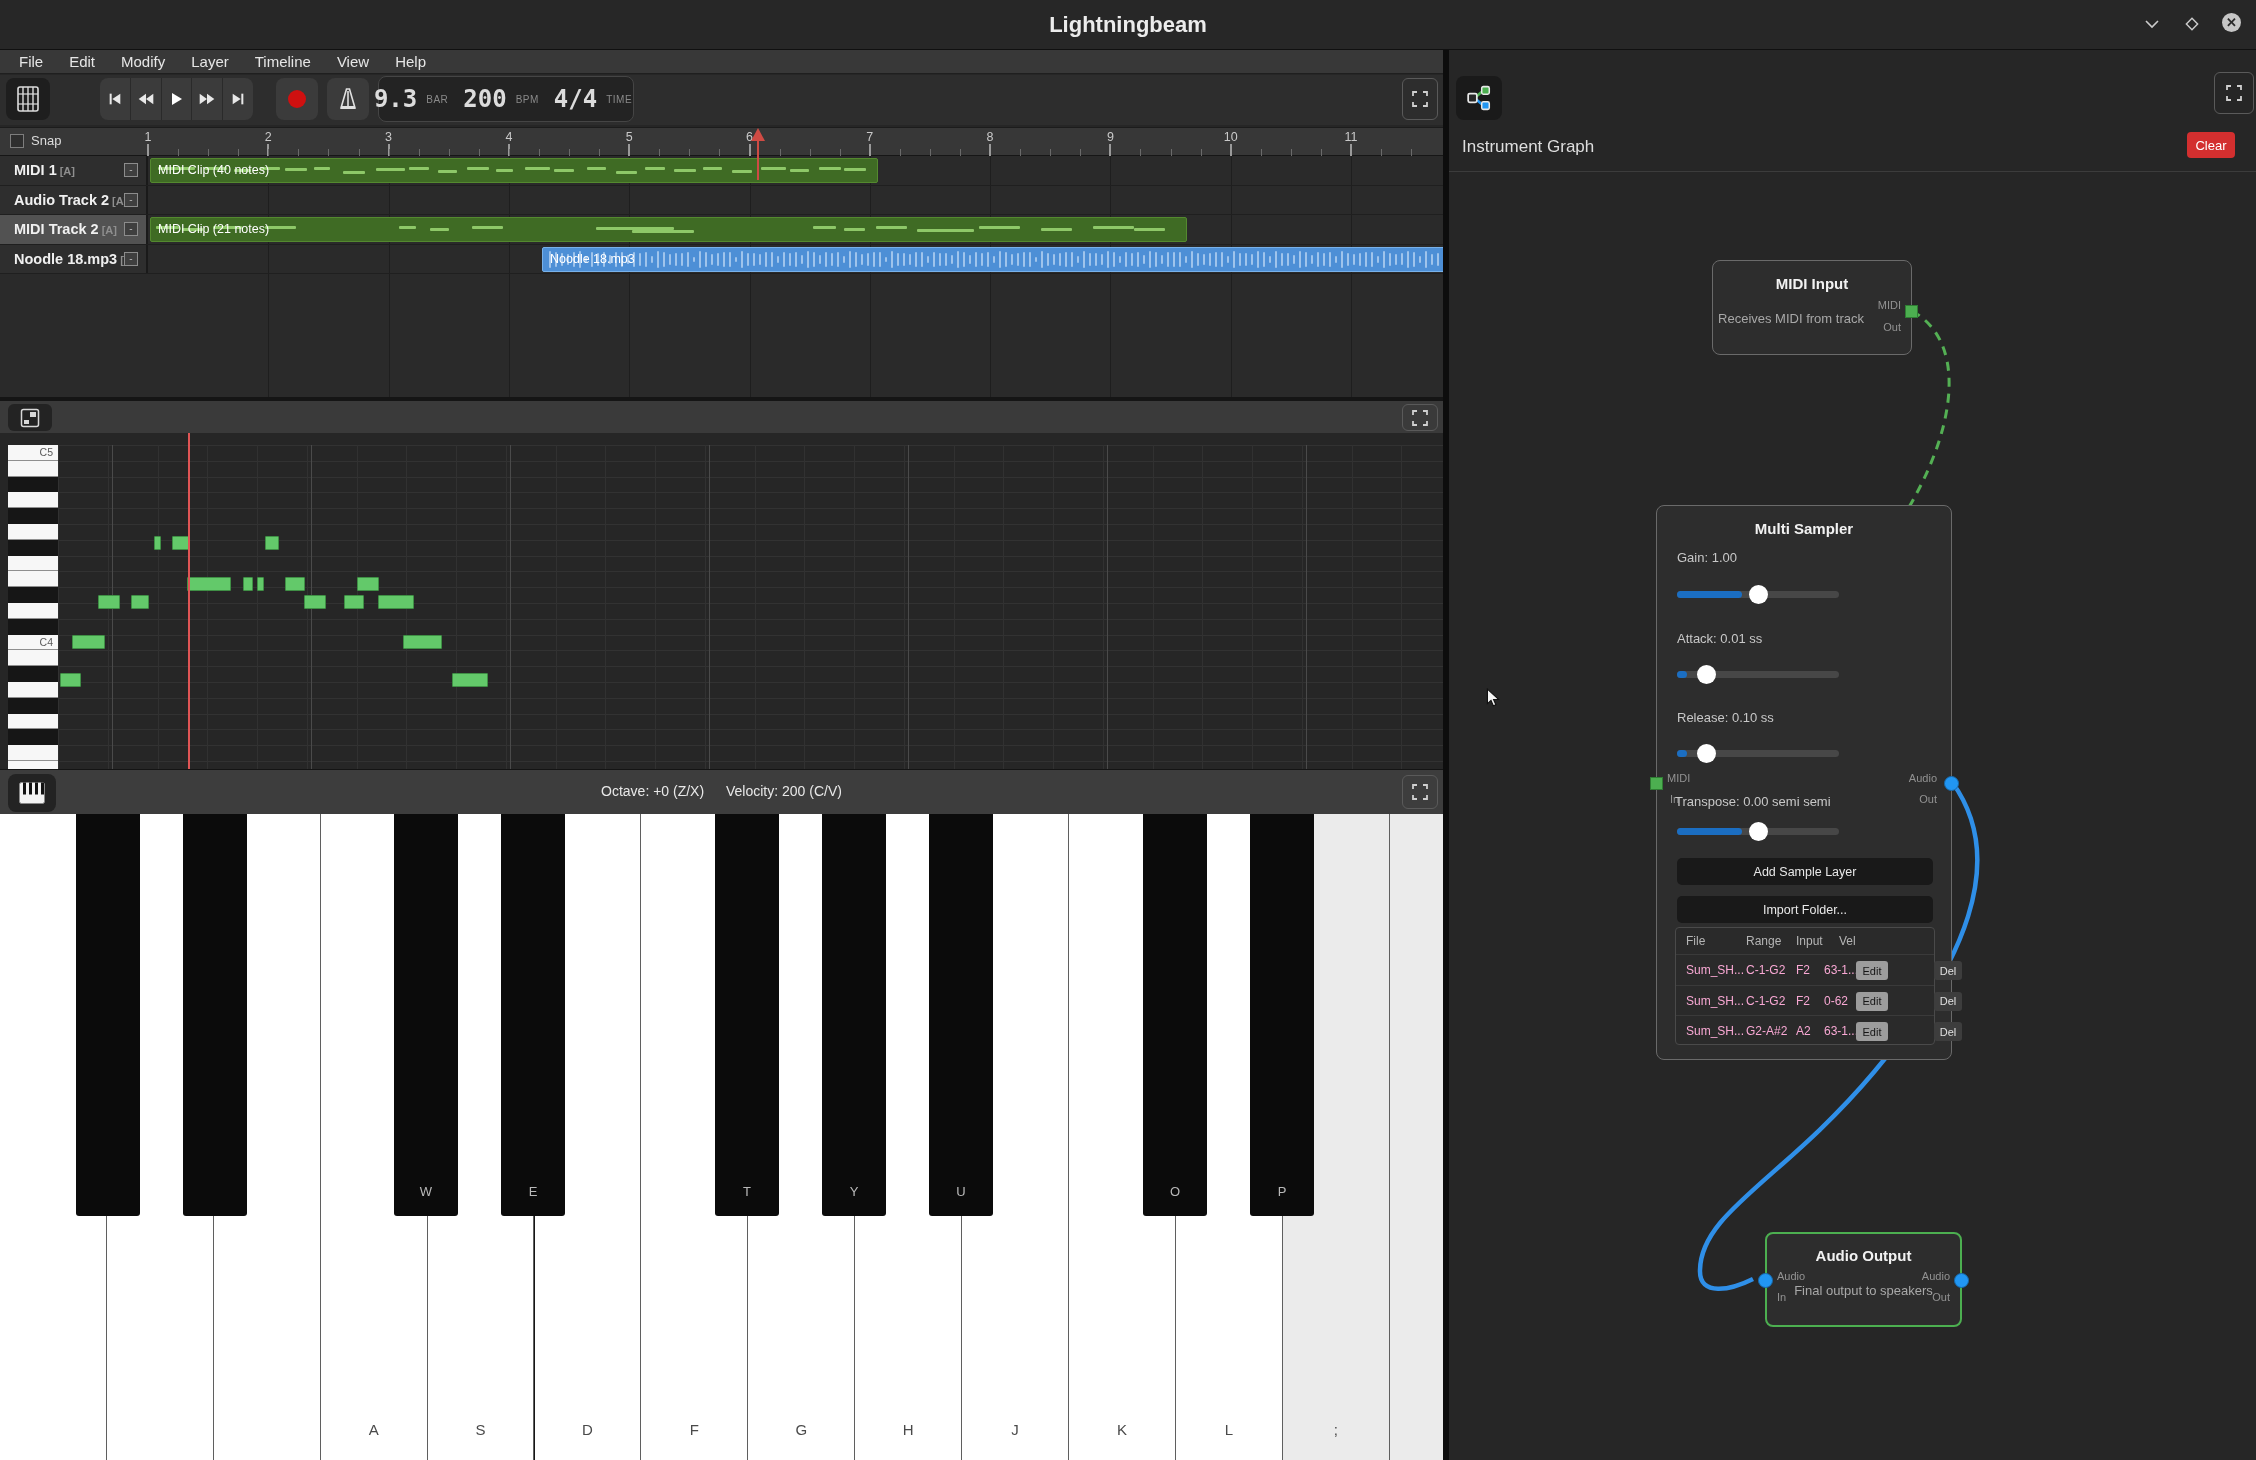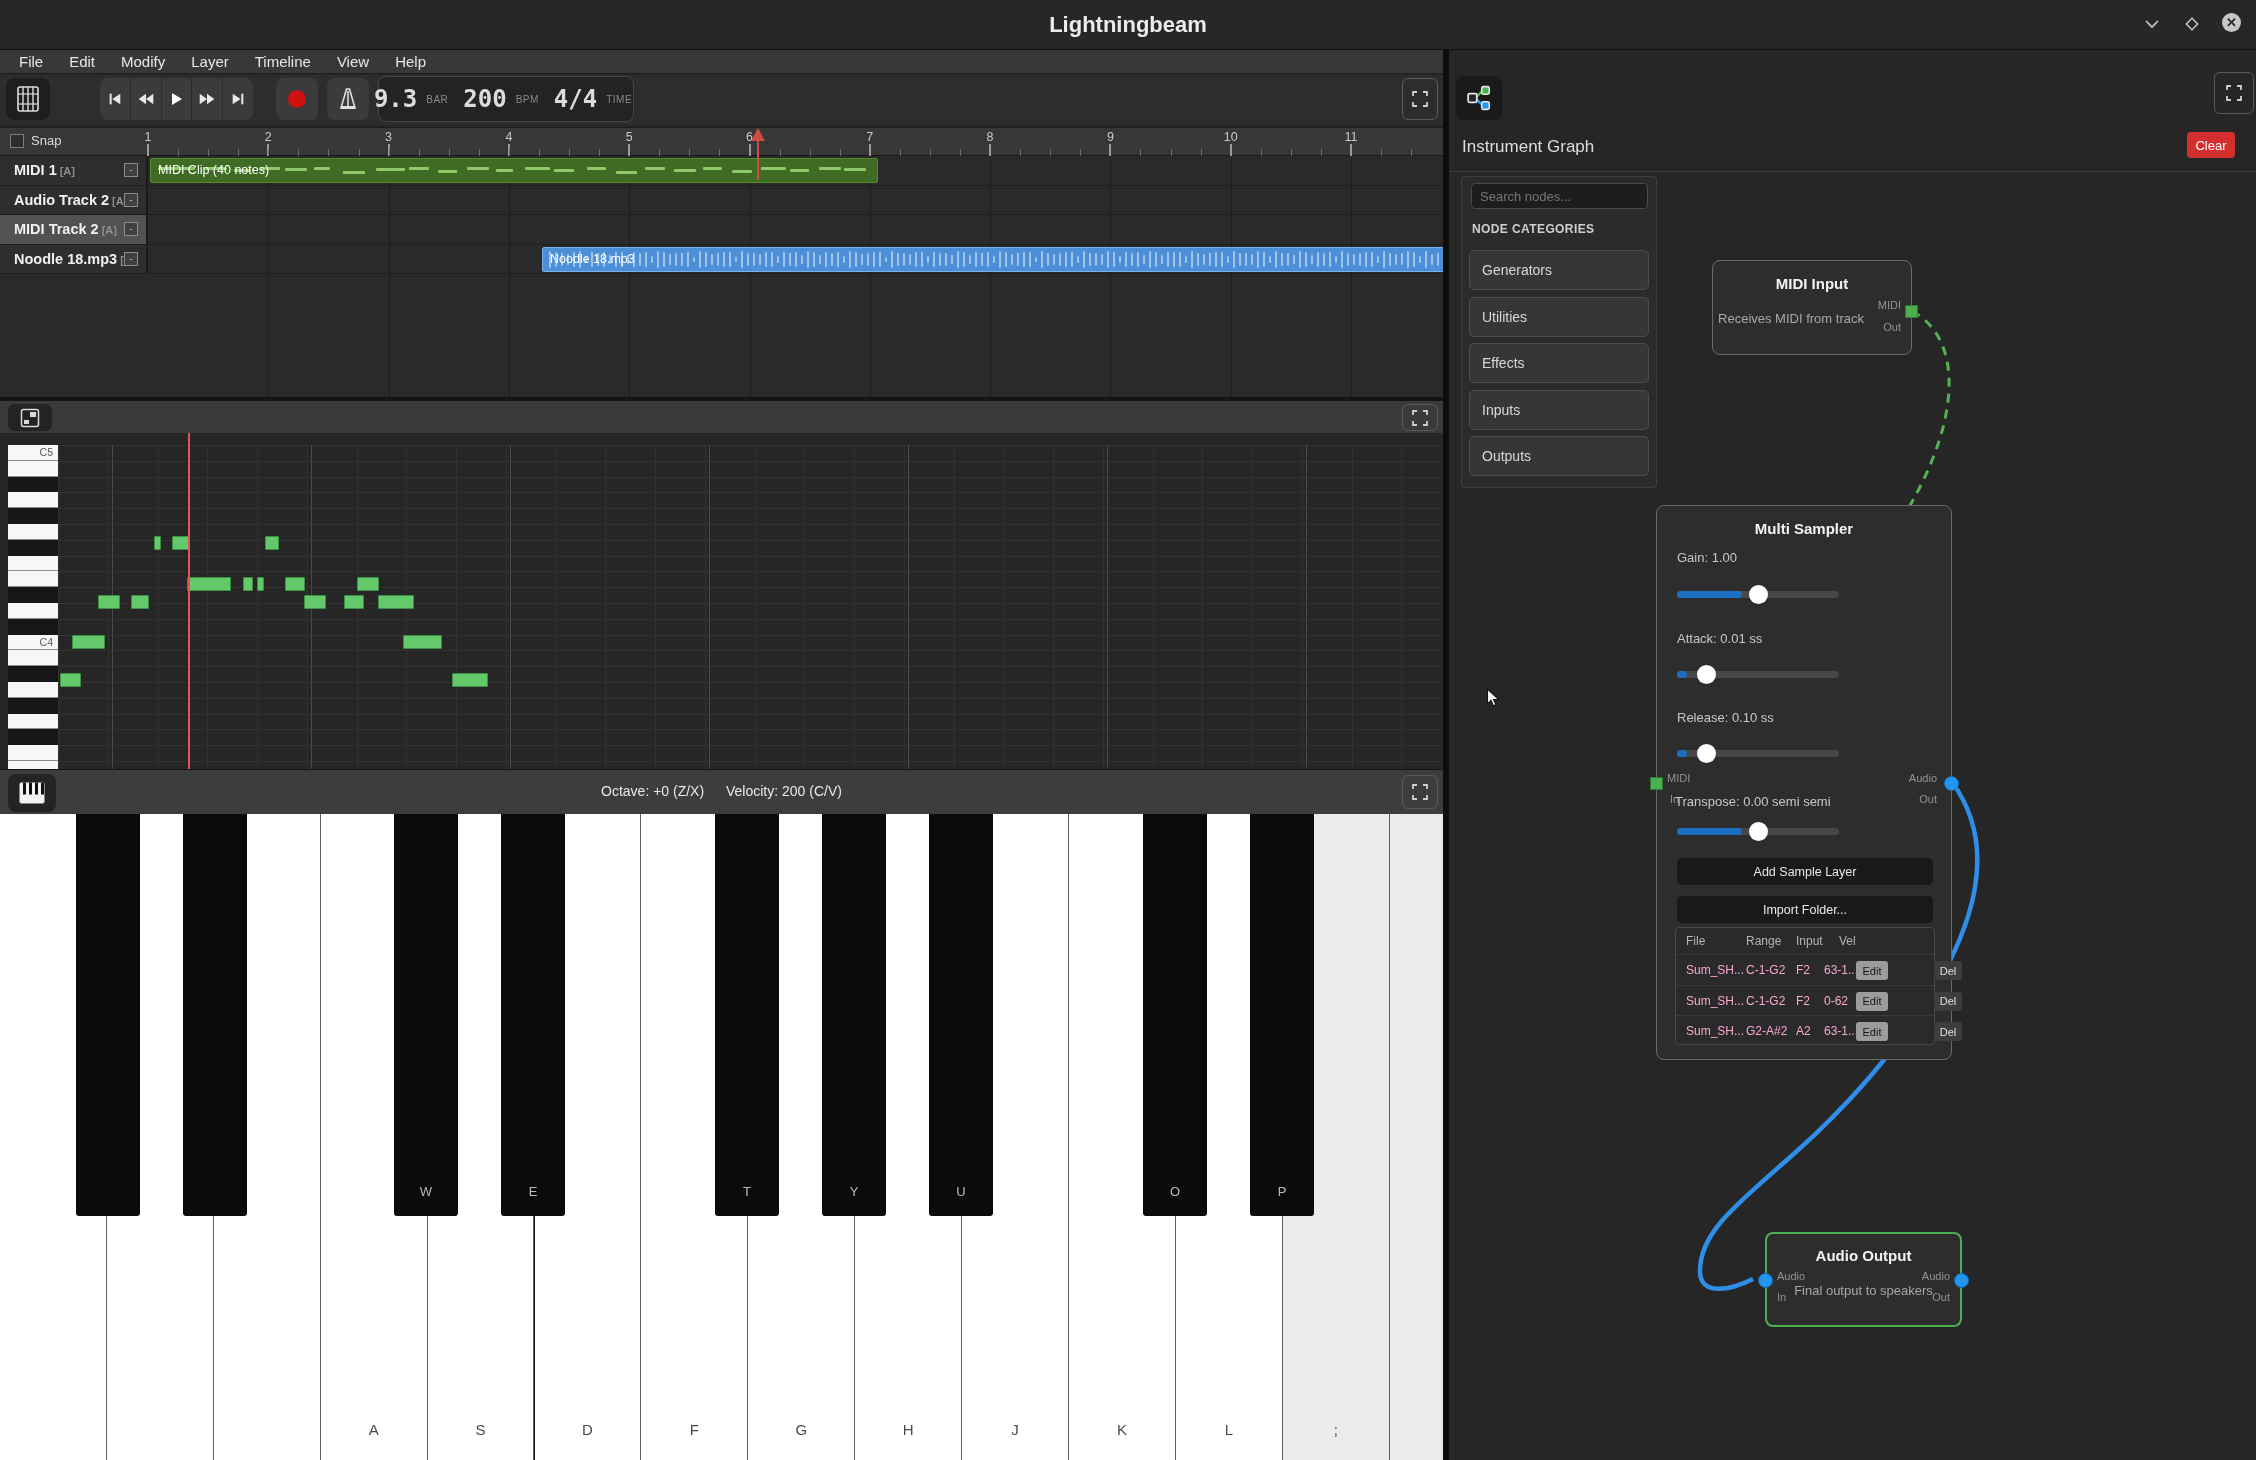--- a/index.html
+++ b/index.html
@@ -312,20 +312,40 @@
         <div class="mute-box" style="top: 7px;">-</div>
       </div>
     </div>
     <div class="track-row" style="top: 29.5px;">
       <div class="track-head">
         <div class="track-name">Audio Track 2<span class="track-tag">[A]</span></div>
         <div class="mute-box" style="top: 7px;">-</div>
       </div>
     </div>
     <div class="track-row" style="top: 59px;">
+      <div class="clip midi" style="left: 150px; width: 1037px;">
+        <div class="clip-label">MIDI Clip (21 notes)</div>
+        <div class="mini" style="left: 0.5%; top: 8.2px; width: 22.814px;"></div>
+        <div class="mini" style="left: 3%; top: 10.3px; width: 20.74px;"></div>
+        <div class="mini" style="left: 6%; top: 8.2px; width: 29.036px;"></div>
+        <div class="mini" style="left: 11%; top: 8.2px; width: 31.11px;"></div>
+        <div class="mini" style="left: 24%; top: 8.2px; width: 16.592px;"></div>
+        <div class="mini" style="left: 27%; top: 10.3px; width: 18.666px;"></div>
+        <div class="mini" style="left: 31%; top: 8.2px; width: 31.11px;"></div>
+        <div class="mini" style="left: 43%; top: 8.9px; width: 77.775px;"></div>
+        <div class="mini" style="left: 46.5%; top: 11.7px; width: 62.22px;"></div>
+        <div class="mini" style="left: 64%; top: 8.2px; width: 22.814px;"></div>
+        <div class="mini" style="left: 67%; top: 9.88px; width: 20.74px;"></div>
+        <div class="mini" style="left: 70%; top: 8.2px; width: 31.11px;"></div>
+        <div class="mini" style="left: 74%; top: 11px; width: 57.035px;"></div>
+        <div class="mini" style="left: 80%; top: 8.2px; width: 41.48px;"></div>
+        <div class="mini" style="left: 86%; top: 9.88px; width: 31.11px;"></div>
+        <div class="mini" style="left: 91%; top: 8.2px; width: 41.48px;"></div>
+        <div class="mini" style="left: 95%; top: 10.3px; width: 31.11px;"></div>
+      </div>
       <div class="track-head sel">
         <div class="track-name">MIDI Track 2<span class="track-tag">[A]</span></div>
         <div class="mute-box" style="top: 7px;">-</div>
       </div>
     </div>
     <div class="track-row" style="top: 88.5px;">
       <div class="clip audio" style="left: 542px; width: 904px;">
         <div class="clip-label">Noodle 18.mp3</div>
         <div class="wavebar" style="left: 6px; top: 3.96338px; height: 16.0732px;"></div>
         <div class="wavebar" style="left: 12px; top: 4.95906px; height: 14.0819px;"></div>
@@ -702,29 +722,20 @@
           <path d="M1 5 V1 H5 M11 1 H15 V5 M15 11 V15 H11 M5 15 H1 V11" stroke="#cfcfcf" stroke-width="1.8" fill="none"></path>
         </svg>
       </span>
     </div>
 
   <div id="gp-header">
     <div id="gp-title">Instrument Graph</div>
     <button id="clear-btn">Clear</button>
   </div>
 
-  <div id="sidebar">
-    <input id="search-input" placeholder="Search nodes..." style="">
-    <div id="cat-title">NODE CATEGORIES</div>
-  <button class="cat-btn" style="top: 73px;">Generators</button>
-      <button class="cat-btn" style="top: 119.5px;">Utilities</button>
-      <button class="cat-btn" style="top: 166px;">Effects</button>
-      <button class="cat-btn" style="top: 212.5px;">Inputs</button>
-      <button class="cat-btn" style="top: 259px;">Outputs</button>
-    </div>
 
   <svg class="abs" style="left:0; top:0; width:807px; height:1410px; pointer-events:none;">
     <path d="M463 261 C525 295 505 400 435 495 C365 590 250 640 207 733" stroke="#54b054" stroke-width="3" fill="none" stroke-dasharray="9 7"></path>
     <path d="M503 732 C560 810 515 915 425 1022 C335 1129 252 1162 251 1220 C250 1247 282 1240 304 1229" stroke="#2f8fe8" stroke-width="4.5" fill="none"></path>
   </svg>
 
   <div class="gnode" style="left:263px; top:210px; width:200px; height:95px;">
     <div class="gnode-title" style="top:14px;">MIDI Input</div>
     <div class="gnode-desc" style="top:50px; padding-right:42px;">Receives MIDI from track</div>
     <div class="port-label" style="right:10px; top:38px;">MIDI</div>

